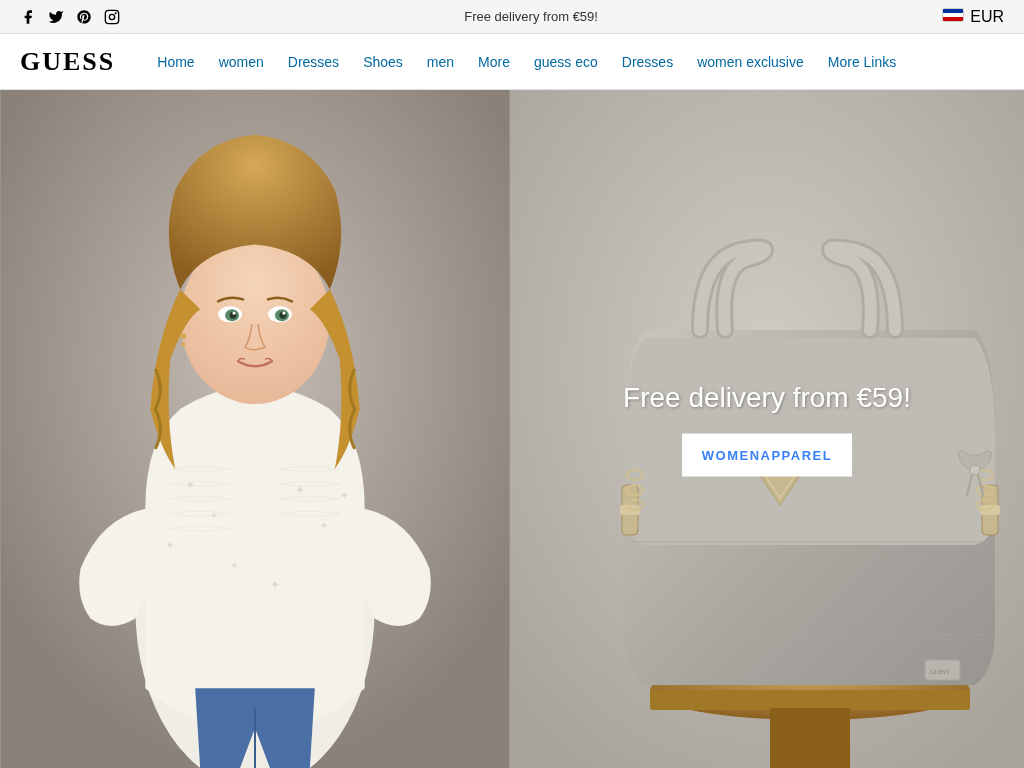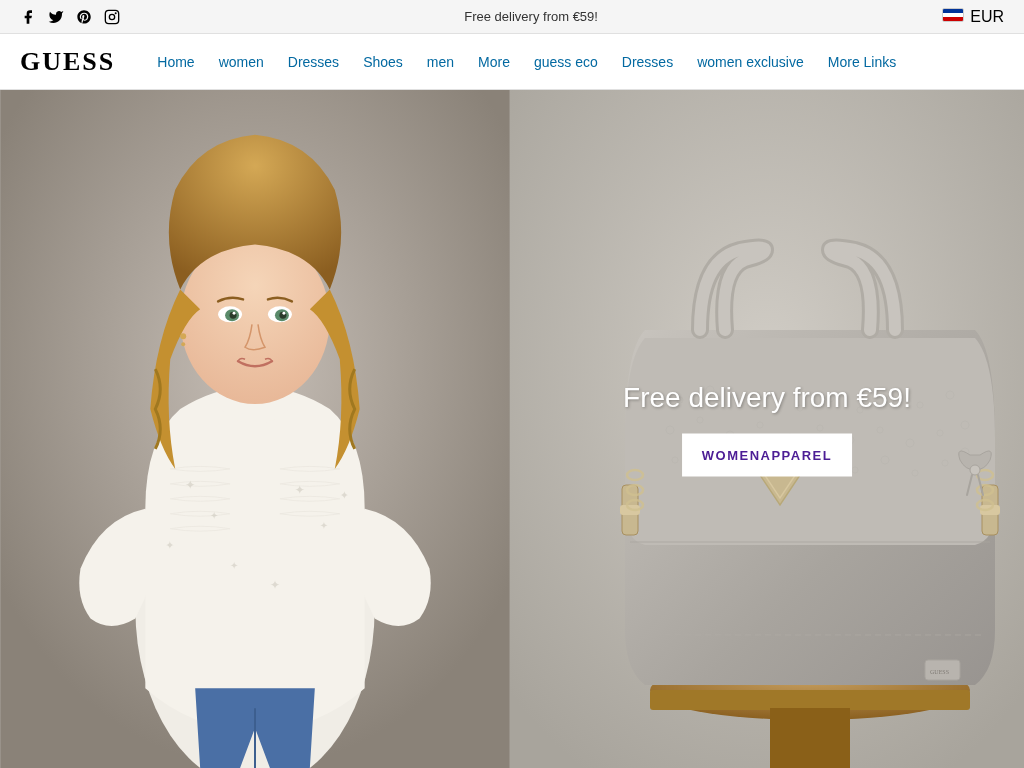--- a/index.html
+++ b/index.html
@@ -121,21 +121,21 @@
     .hero-promo-text {
       font-size: 28px;
       color: #fff;
       text-shadow: 1px 1px 3px rgba(0,0,0,0.3);
       margin-bottom: 20px;
       font-weight: 400;
       white-space: nowrap;
     }
     .cta-button {
       background: #fff;
-      color: #4c1d95;
+      color: #3b82f6;
       border: none;
       padding: 14px 20px;
       font-size: 13px;
       font-weight: 600;
       letter-spacing: 1.5px;
       cursor: pointer;
       text-transform: uppercase;
     }
 
     

